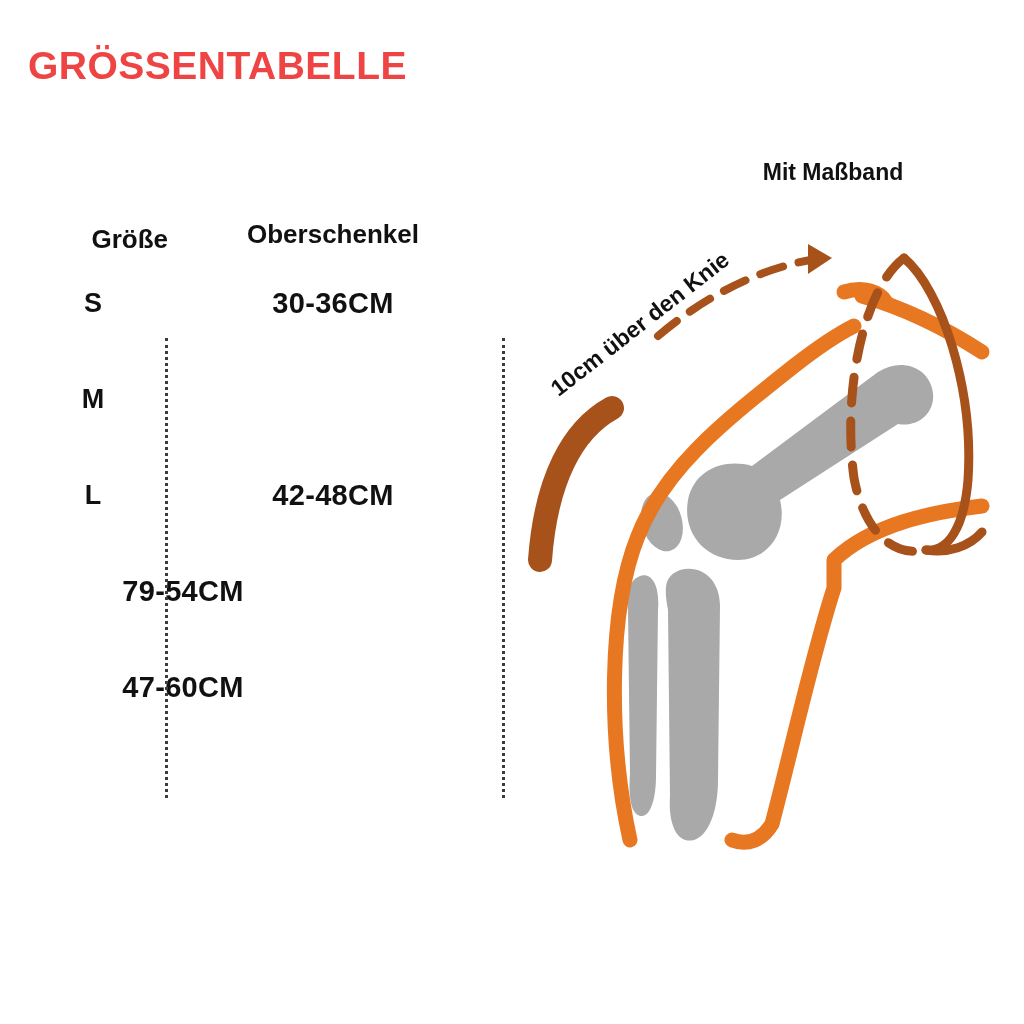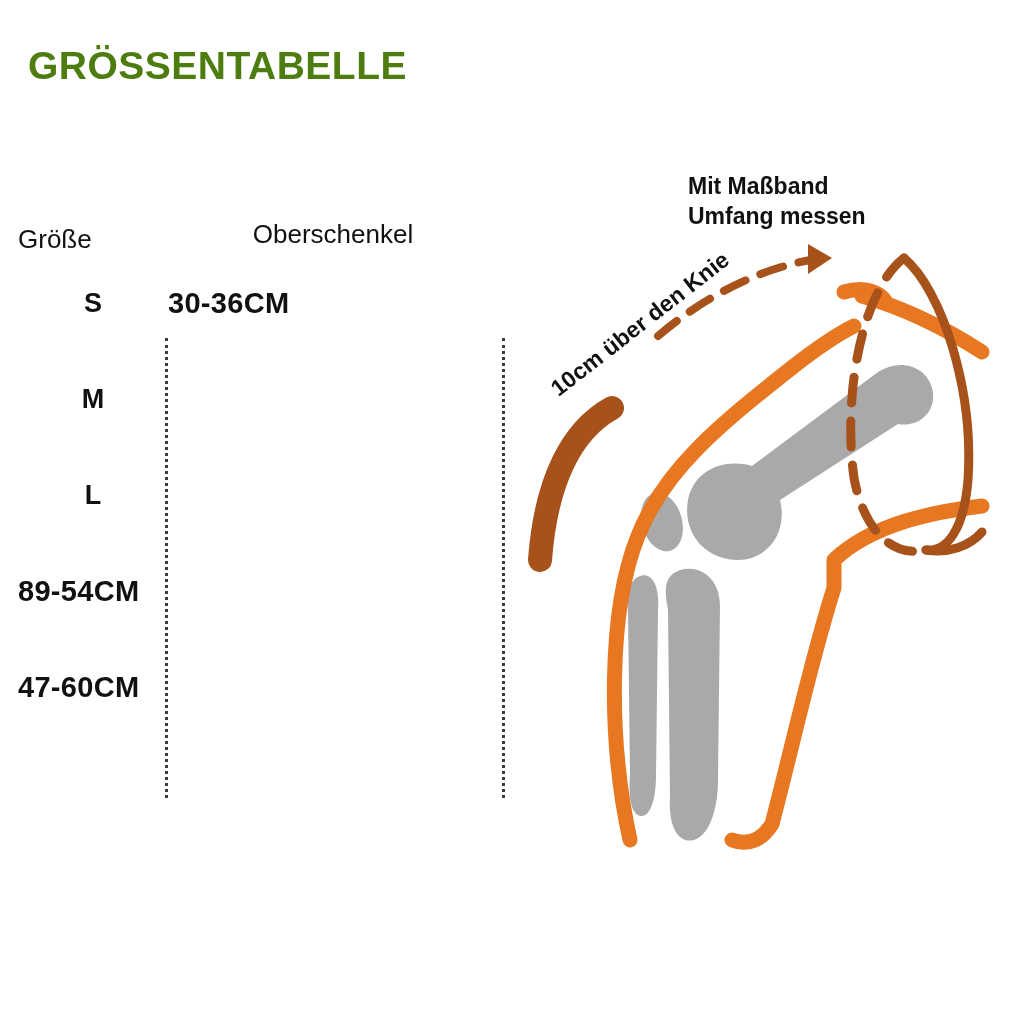--- a/index.html
+++ b/index.html
@@ -16,63 +16,63 @@
     overflow: hidden;
   }
 
   #page-title {
     position: absolute;
     left: 28px;
     top: 44px;
     font-size: 39px;
     font-weight: bold;
     letter-spacing: 0.5px;
-    color: #4d7c0f;
+    color: #ef4444;
     white-space: nowrap;
   }
 
   
   #size-table {
     position: absolute;
     left: 18px;
     top: 218px;
     width: 480px;
   }
   .table-head {
     display: flex;
     align-items: flex-start;
   }
   .head-col-size {
     width: 150px;
-    text-align: left;
+    text-align: right;
     font-size: 26px;
-    font-weight: normal;
+    font-weight: bold;
     padding-top: 6px;
   }
   .head-col-circ {
     width: 330px;
     text-align: center;
     font-size: 26px;
-    font-weight: normal;
+    font-weight: bold;
     line-height: 1.28;
   }
   .table-row {
     display: flex;
     align-items: center;
     height: 96px;
   }
   .cell-size {
     width: 150px;
     text-align: center;
     font-size: 27px;
     font-weight: bold;
   }
   .cell-circ {
     width: 330px;
-    text-align: left;
+    text-align: center;
     font-size: 29px;
     font-weight: bold;
     letter-spacing: 0.3px;
   }
 
   
   .vdots {
     position: absolute;
     border-left: 3px dotted #3b3b3b;
   }
@@ -93,23 +93,23 @@
     position: absolute;
     font-size: 23px;
     font-weight: bold;
     color: #111111;
     line-height: 1.3;
     text-align: center;
     white-space: nowrap;
   }
   #note-measure {
     left: 688px;
-    top: 172px;
+    top: 158px;
     width: 290px;
-    text-align: left;
+    text-align: center;
   }
   #note-above-knee {
     left: 545px;
     top: 380px;
     font-size: 23px;
     font-weight: bold;
     transform: rotate(-38deg);
     transform-origin: left top;
     white-space: nowrap;
   }
@@ -130,23 +130,24 @@
 
   <div class="table-row">
     <div class="cell-size">S</div>
     <div class="cell-circ">30-36CM</div>
   </div>
   <div class="table-row">
     <div class="cell-size">M</div>
   </div>
   <div class="table-row">
     <div class="cell-size">L</div>
-  </div>
-  <div class="table-row">
-    <div class="cell-circ">89-54CM</div>
+    <div class="cell-circ">42-48CM</div>
+  </div>
+  <div class="table-row">
+    <div class="cell-circ">79-54CM</div>
   </div>
   <div class="table-row">
     <div class="cell-circ">47-60CM</div>
   </div>
 </div>
 
 <div class="vdots" id="vdots-1"></div>
 <div class="vdots" id="vdots-2"></div>
 
 <div id="illustration">
@@ -220,16 +221,15 @@
                C 34 340, 60 290, 100 268" fill="none" stroke="#a8521b" stroke-width="24" stroke-linecap="round"></path>
       <path d="M146 196
                C 200 150, 260 124, 312 118" fill="none" stroke="#a8521b" stroke-width="8" stroke-linecap="round" stroke-dasharray="24 16"></path>
       <path d="M296 104 L 320 118 L 296 134 Z" fill="#a8521b"></path>
     </g>
   </svg>
 </div>
 
 <div class="note-text" id="note-measure">
   <div>Mit Maßband</div>
-  <div>Umfang messen</div>
 </div>
 
 <div class="note-text" id="note-above-knee">10cm über den Knie</div>
 
 </body></html>

